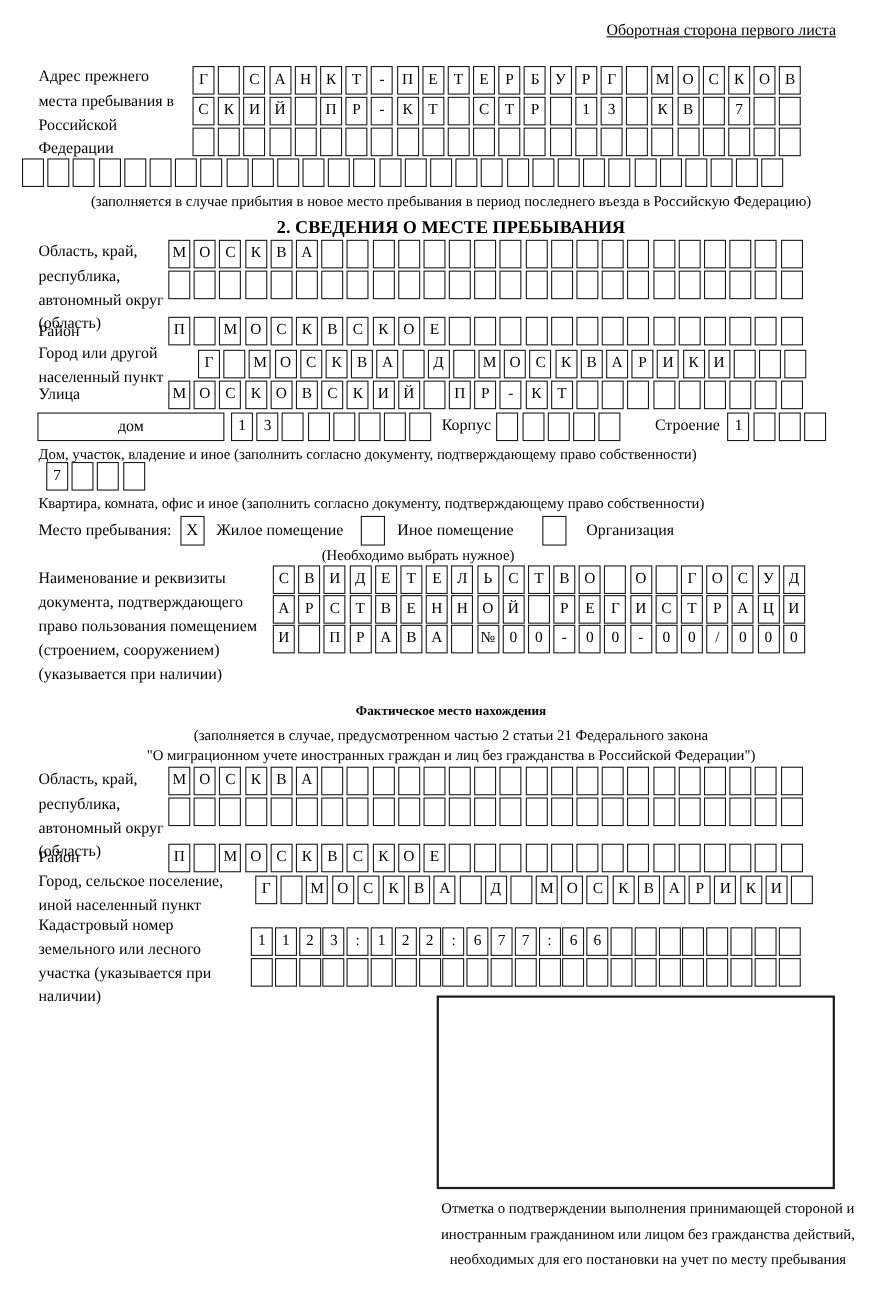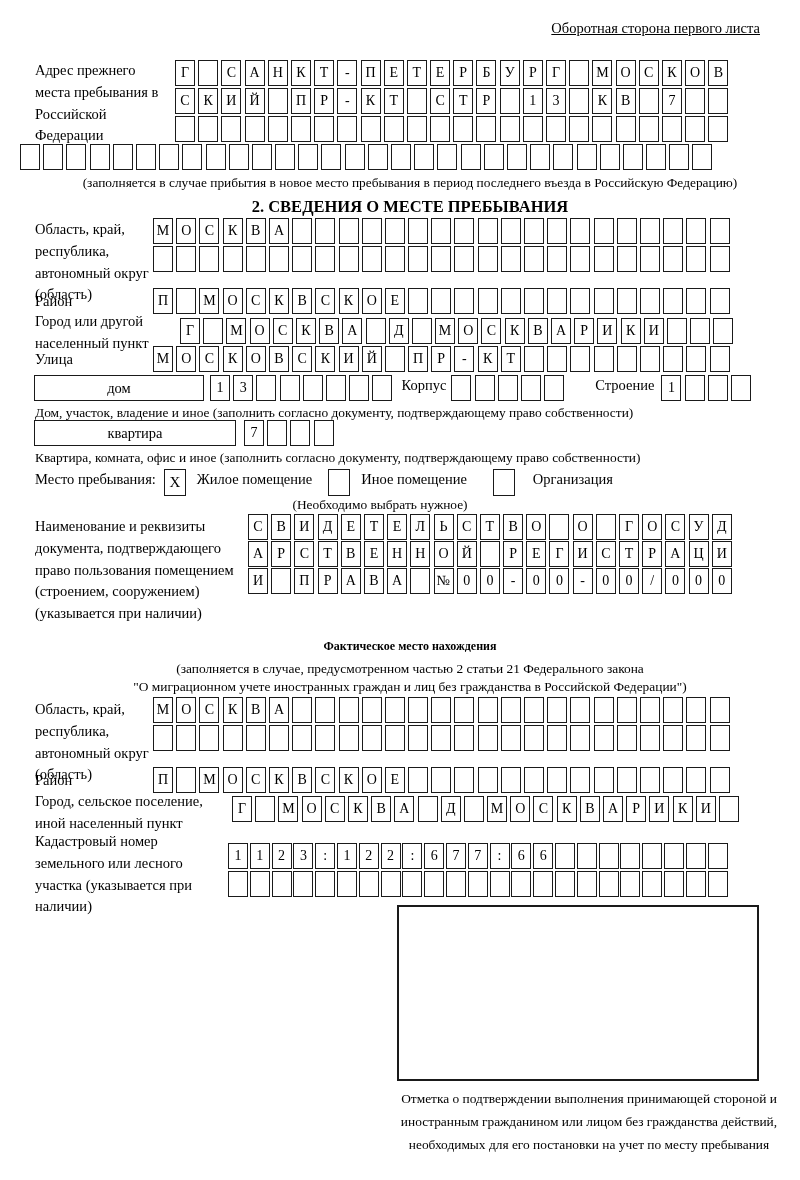--- a/index.html
+++ b/index.html
@@ -20,21 +20,21 @@
   }
   .tight .cell{margin-right:1.8px;}
   .fieldbox{
     border:1.6px solid #1a1a1a;height:24px;display:flex;align-items:center;
     justify-content:center;font-size:14.5px;background:#fff;flex:0 0 auto;
   }
   .cb{
     flex:0 0 auto;width:20px;height:25px;border:1.6px solid #1a1a1a;
     display:flex;align-items:center;justify-content:center;font-size:15px;background:#fff;
   }
-  .flexrow{display:flex;}
+  .flexrow{display:flex;align-items:center;}
   #stamp-box{border:2px solid #1a1a1a;background:#fff;}
 </style>
 </head>
 <body>
 
 <div id="page">
 
   <div class="abs label" style="left:360px;top:18px;width:400px;text-align:right;text-decoration:underline;">Оборотная сторона первого листа</div>
 
   <div class="abs label" style="left:35px;top:60px;width:138px;">Адрес прежнего места пребывания в Российской Федерации</div>
@@ -318,21 +318,20 @@
     <div class="boxrow" style="margin-left:7px;">
         <span class="cell">1</span>
         <span class="cell"></span>
         <span class="cell"></span>
         <span class="cell"></span>
       </div>
   </div>
   <div class="abs small" style="left:35px;top:405px;">Дом, участок, владение и иное (заполнить согласно документу, подтверждающему право собственности)</div>
 
   <div class="abs flexrow" style="left:34px;top:420px;">
-    <div class="fieldbox" style="width:200px;">квартира</div>
     <div class="boxrow" style="margin-left:8px;">
         <span class="cell">7</span>
         <span class="cell"></span>
         <span class="cell"></span>
         <span class="cell"></span>
       </div>
   </div>
   <div class="abs flexrow" style="left:35px;top:469px;">
     <div class="label">Место пребывания:</div>
     <div class="cb" style="margin-left:8px;">X</div>

